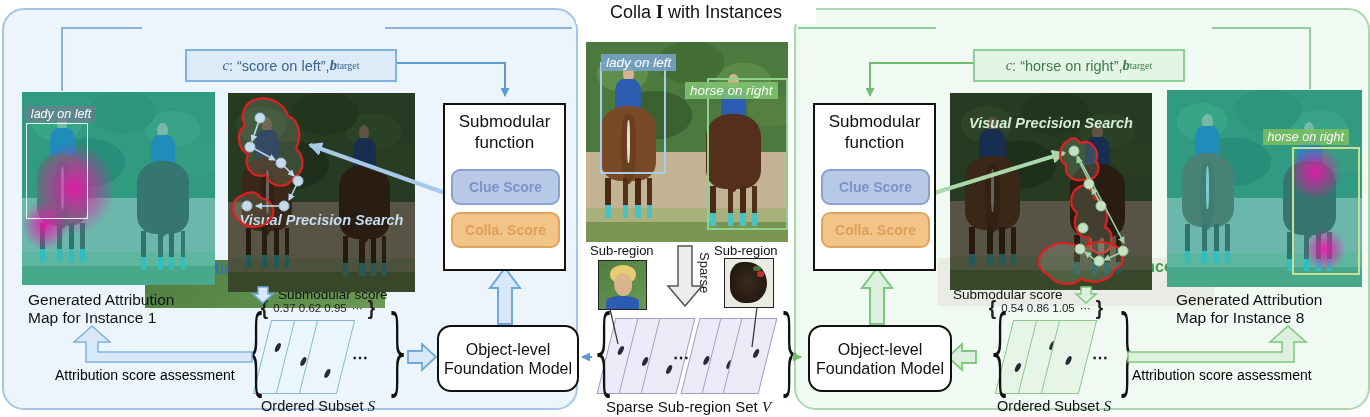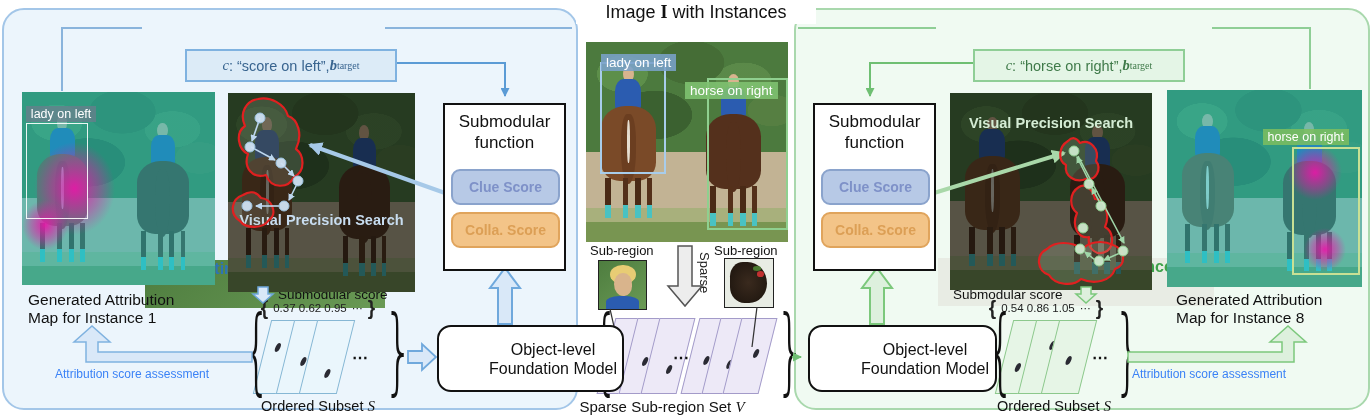--- a/index.html
+++ b/index.html
@@ -31,25 +31,25 @@
   .subbox{position:absolute;top:103px;width:119px;height:164px;background:#fff;border:2.5px solid #111;z-index:5;}
   .subbox.s1{left:443px;} .subbox.s2{left:813px;}
   .subbox .stitle{position:absolute;top:6px;left:0;width:100%;text-align:center;font-size:17px;line-height:21px;color:#111;}
   .pill{position:absolute;left:6px;width:105px;height:32px;border-radius:9px;border:2px solid;
         display:flex;align-items:center;justify-content:center;font-size:14px;font-weight:bold;}
   .pill.clue {top:64px;background:#b7c9e6;border-color:#8aa3cc;color:#7e91c8;}
   .pill.colla{top:107px;background:#f3c488;border-color:#e0a45c;color:#dc9f55;}
 
   
   .fmbox{position:absolute;top:325px;height:63px;background:#fff;border:2.5px solid #111;border-radius:14px;z-index:5;
-         display:flex;flex-direction:column;align-items:center;justify-content:center;font-size:16px;line-height:19px;color:#111;padding-left:45px;}
+         display:flex;flex-direction:column;align-items:center;justify-content:center;font-size:16px;line-height:19px;color:#111;}
   .fmbox.f1{left:437px;width:138px;} .fmbox.f2{left:808px;width:140px;}
 
   
-  .scene{position:absolute;overflow:hidden;background:#0f766e;z-index:1;}
+  .scene{position:absolute;overflow:hidden;background:#0f766e;z-index:1;font-style:italic;}
   .scene .trees{position:absolute;left:0;top:0;width:100%;height:57%;
     background:
       radial-gradient(42px 30px at 18% 28%,#5d8f4a 0 60%,transparent 61%),
       radial-gradient(55px 36px at 52% 18%,#456d36 0 60%,transparent 61%),
       radial-gradient(46px 30px at 78% 34%,#68975388 0 60%,transparent 61%),
       radial-gradient(62px 40px at 34% 64%,#3b6130 0 60%,transparent 61%),
       radial-gradient(40px 26px at 92% 60%,#567f42 0 60%,transparent 61%),
       #4c7a3e;}
   .scene .ground{position:absolute;left:0;top:55%;width:100%;height:45%;
     background:linear-gradient(#c2b394 0 62%,#a8b07c 62% 78%,#789551 78%);}
@@ -79,28 +79,28 @@
   .blabel.l-lady  {background:rgba(122,162,202,0.88);}
   .blabel.l-horse {background:rgba(126,193,112,0.90);}
   .blabel.l-attr2 {background:rgba(126,190,95,0.85);}
   .vps-cap{position:absolute;width:92%;left:4%;text-align:center;font-weight:bold;font-size:14.5px;white-space:nowrap;}
   .vps-cap.v1{top:60%;color:#c8ddf0;}
   .vps-cap.v2{top:11%;color:#d4ecd4;}
 
   
   .cap2{position:absolute;font-size:15.5px;line-height:18px;color:#111;}
   .small-label{position:absolute;font-size:13.5px;color:#111;white-space:nowrap;}
-  .assess{position:absolute;font-size:12px;color:#3b82f6;white-space:nowrap;}
+  .assess{position:absolute;font-size:14px;color:#000000;white-space:nowrap;}
   .scorerow{position:absolute;top:299px;height:18px;display:flex;align-items:center;justify-content:center;gap:5px;
             font-size:11.5px;color:#222;white-space:nowrap;}
   .scorerow .sb{font-size:19px;font-weight:bold;transform:scaleY(1.1);}
   .scorerow .sell{font-size:11px;}
   .ordlbl{position:absolute;top:398px;font-size:14.5px;text-align:center;color:#111;white-space:nowrap;}
   .ordlbl .mvar-i{font-size:15px;}
-  .setlbl{position:absolute;left:556px;top:398px;width:212px;font-size:15px;text-align:center;color:#111;white-space:nowrap;}
+  .setlbl{position:absolute;left:606px;top:398px;width:212px;font-size:15px;color:#111;white-space:nowrap;}
 
   
   .bracebig{position:absolute;top:306px;width:22px;height:94px;font-size:94px;line-height:90px;
             font-family:"DejaVu Sans",sans-serif;font-weight:300;color:#111;transform:scaleX(0.5);z-index:2;}
   .card{position:absolute;top:320px;width:36px;height:72px;border:1.5px solid;transform:skewX(-14deg);z-index:1;}
   .card::after{content:"";position:absolute;left:var(--dx);top:var(--dy);width:5px;height:9px;
                background:#2a2a33;border-radius:50%;transform:rotate(14deg);}
   .card.cl{background:#eaf6fc;border-color:#86b7d4;}
   .card.cc{background:#ede9f7;border-color:#a39bc9;width:34px;height:74px;top:318px;}
   .card.cg{background:#e6f5e6;border-color:#8cc88c;}
@@ -250,21 +250,21 @@
     <div class="ov cyan"></div>
     <div class="hot" style="left:62%;top:28%;width:28%;height:28%;"></div>
     <div class="hot" style="left:70%;top:70%;width:22%;height:22%;"></div>
     <div class="bbox green2" style="left:64%;top:29%;width:33%;height:63%;"></div>
     <div class="blabel l-attr2" style="left:49%;top:20%;">horse on right</div>
   </div>
 
   <div class="ptitle t1">Interpreting target instance 1</div>
   <div class="ptitle t2">Interpreting target instance 2</div>
   <div class="ctitle">
-    <span>Image </span><span class="mvar">I</span><span> with Instances</span>
+    <span>Colla </span><span class="mvar">I</span><span> with Instances</span>
   </div>
 
   <div class="cbox c1">
     <span class="mvar-i">c</span>
       <span>: “score on left”, </span>
       <span class="mvar-bi">b</span>
       <sub>target</sub>
   </div>
   <div class="cbox c2">
     <span class="mvar-i">c</span>

